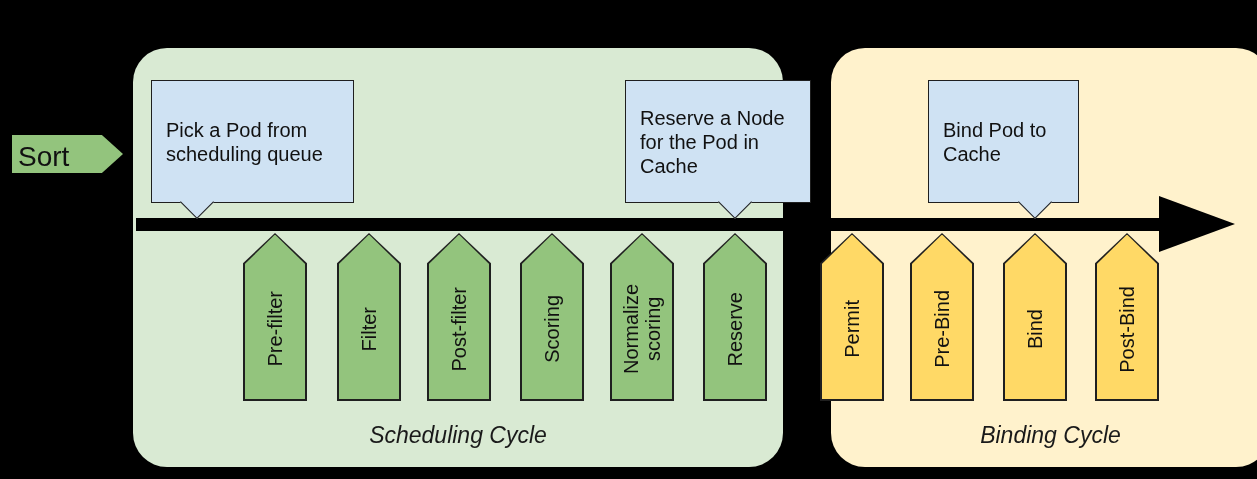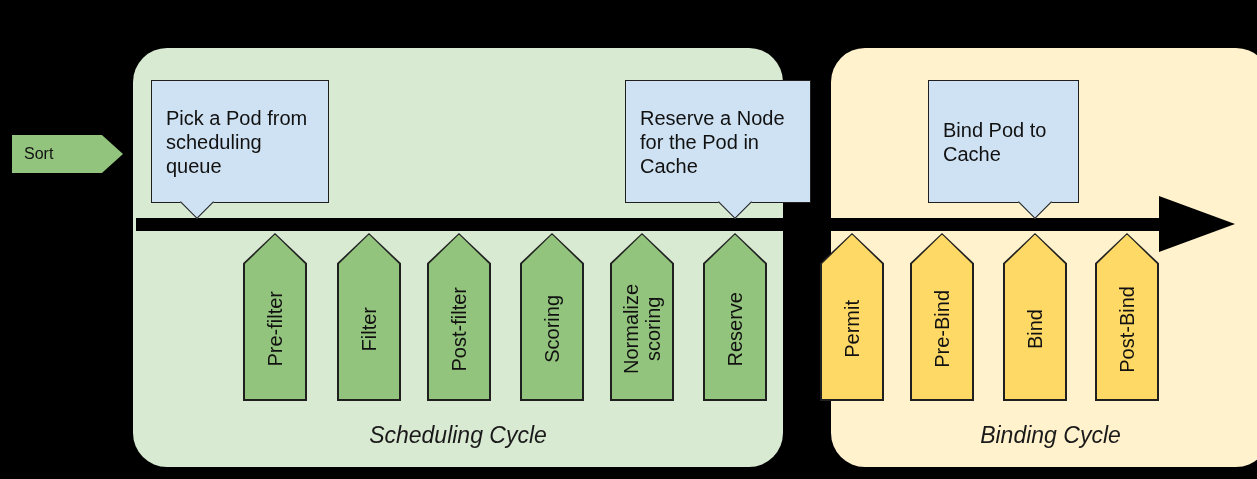--- a/index.html
+++ b/index.html
@@ -40,31 +40,31 @@
   .shaft{position:absolute;left:136px;top:218px;width:1028px;height:13px;
     background:var(--arrow,#000);}
   .arrowhead{position:absolute;left:1159px;top:196px;width:0;height:0;
     border-top:28px solid transparent;border-bottom:28px solid transparent;
     border-left:76px solid var(--arrow,#000);}
   
   .sort{
     position:absolute;left:12px;top:135px;width:111px;height:38px;
     background:var(--green-stage,#93c47d);
     clip-path:polygon(0 0,81% 0,100% 50%,81% 100%,0 100%);
-    display:flex;align-items:center;padding-left:12px;box-sizing:border-box;
-    font-size:16px;color:#111;
+    display:flex;align-items:flex-end;padding-left:6px;box-sizing:border-box;
+    font-size:28px;color:#111;
   }
   
   .callout{
     position:absolute;top:80px;height:123px;box-sizing:border-box;
     background:var(--callout,#cfe2f3);border:1.5px solid #1f1f1f;
     display:flex;align-items:center;padding:0 14px;
     font-size:20px;line-height:1.2;color:#111;
   }
-  .callout.c1{left:151px;width:178px;}
+  .callout.c1{left:151px;width:203px;}
   .callout.c2{left:625px;width:186px;}
   .callout.c3{left:928px;width:151px;}
   .tail{
     position:absolute;bottom:-12px;width:24px;height:24px;
     background:var(--callout,#cfe2f3);transform:rotate(45deg);
     border-right:1.5px solid #1f1f1f;border-bottom:1.5px solid #1f1f1f;
     box-sizing:border-box;
   }
   .c1 .tail{left:33px;}
   .c2 .tail{left:97px;}

